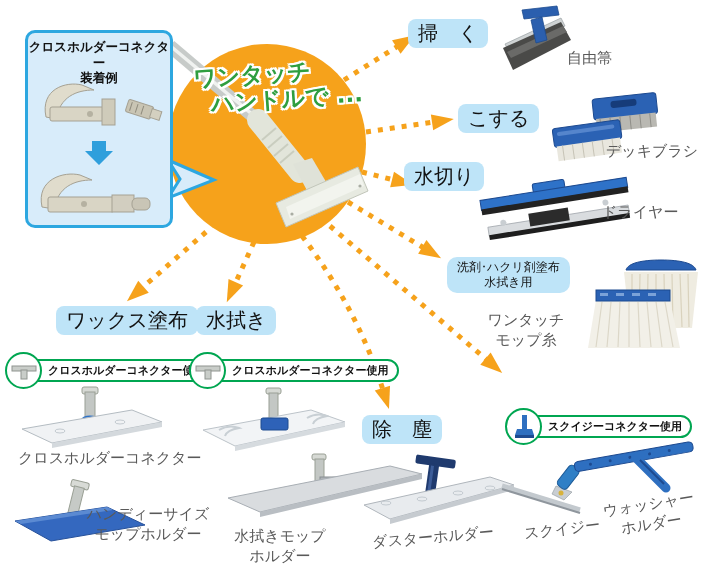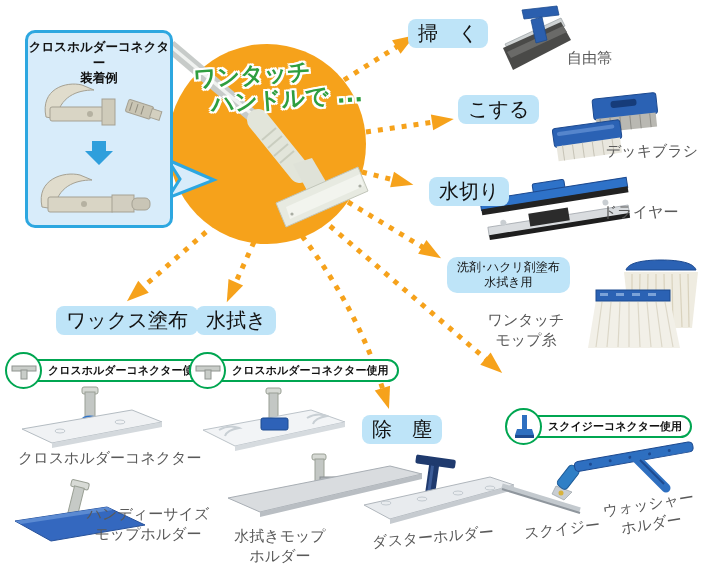--- a/index.html
+++ b/index.html
@@ -281,22 +281,22 @@
       </g>
     </svg>
   </div>
 
   <div class="bubble-text">
     <span>ワンタッチ</span>
     <span class="l2">ハンドルで ...</span>
   </div>
 
   <div class="action" style="left:408px;top:19px;">掃　く</div>
-  <div class="action" style="left:458px;top:95px;font-family:Liberation Serif, serif;">こする</div>
-  <div class="action" style="left:404px;top:177px;margin-left:25px;">水切り</div>
+  <div class="action" style="left:458px;top:104px;font-family:Liberation Serif, serif;">こする</div>
+  <div class="action" style="left:404px;top:162px;">水切り</div>
   <div class="action small" style="left:447px;top:257px;">
     <span>洗剤･ハクリ剤塗布</span><br>
     <span>水拭き用</span>
   </div>
   <div class="action" style="left:20px;top:306px;margin-left:36px;">ワックス塗布</div>
   <div class="action" style="left:196px;top:306px;">水拭き</div>
   <div class="action" style="left:362px;top:415px;">除　塵</div>
 
   <div class="badge" style="left:5px;top:352px;">
     <span class="badge-circle">

